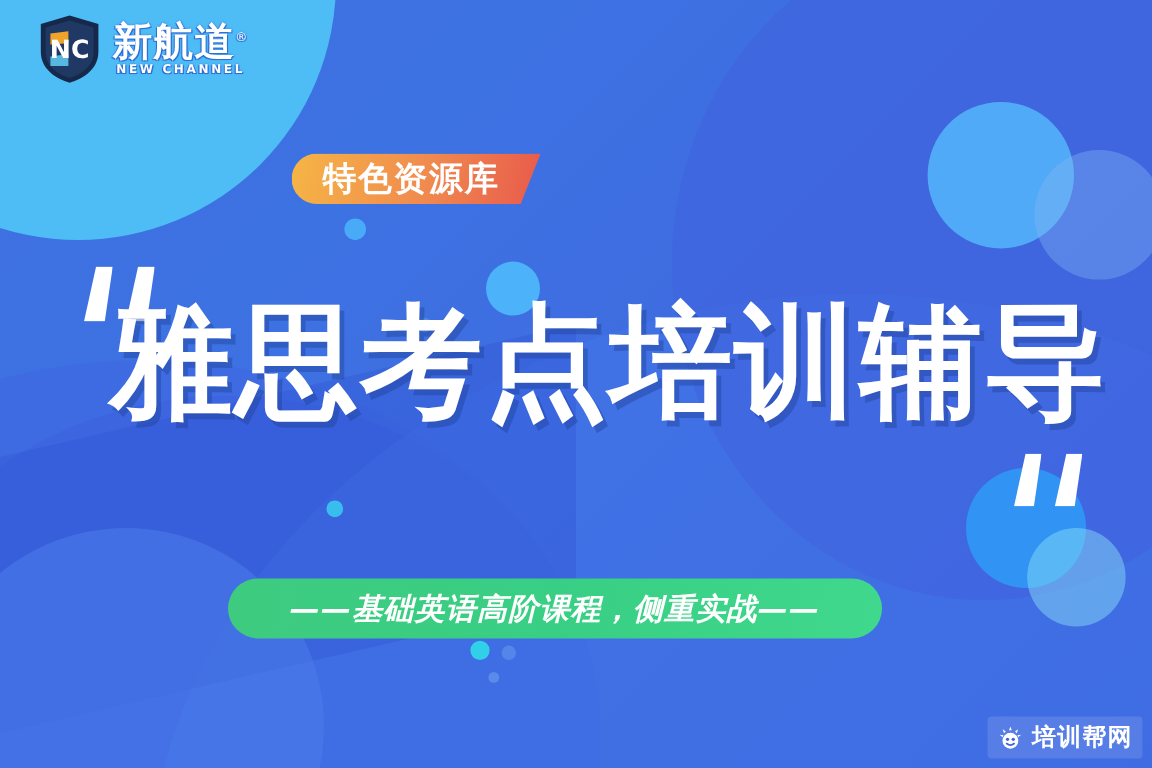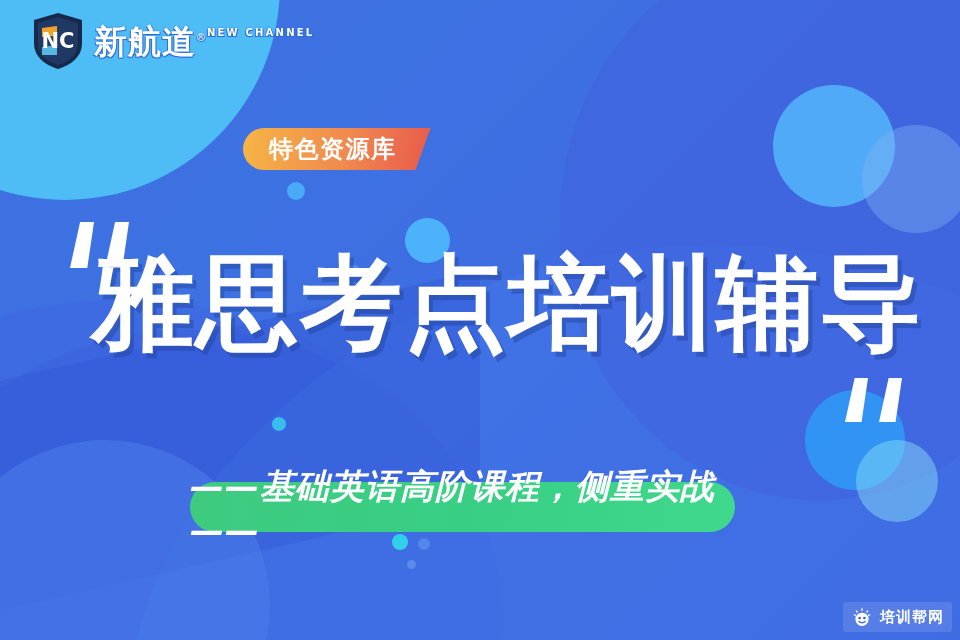--- a/index.html
+++ b/index.html
@@ -3,20 +3,21 @@
 <meta charset="utf-8">
 <style>
   html,body{margin:0;padding:0;background:#fff;}
   body{font-family:"DejaVu Sans","Liberation Sans",sans-serif;}
 
   .banner{
     position:relative;
     width:960px;height:640px;
     overflow:hidden;
     background:linear-gradient(135deg,#3f6fe0 0%,#3d72e3 28%,#3f6ce0 55%,#3d63dd 100%);
+    text-align:center;
   }
 
   
   .bg{position:absolute;inset:0;overflow:hidden;}
 
   .shape{position:absolute;border-radius:50%;}
 
   
   .c-topleft{
     left:-150px;top:-230px;width:430px;height:430px;
@@ -76,39 +77,39 @@
   .d2{left:418px;top:538px;width:12px;height:12px;background:#6fa5ef;opacity:.45;}
   .d3{left:407px;top:560px;width:9px;height:9px;background:#7fb0f0;opacity:.45;}
   .d4{left:272px;top:417px;width:14px;height:14px;background:#39c6f0;opacity:.9;}
 
   
   .logo{position:absolute;left:32px;top:12px;display:flex;align-items:center;gap:10px;}
 
   .shield{position:relative;width:52px;height:58px;}
   .shield svg{display:block;width:52px;height:58px;}
 
-  .logo-words{display:flex;flex-direction:row;line-height:1;}
+  .logo-words{display:flex;flex-direction:column;line-height:1;}
   .logo-cn{
     font-size:33px;font-weight:bold;color:#ffffff;letter-spacing:1px;
     font-family:"DejaVu Sans","Liberation Sans",sans-serif;
     text-shadow:0 0 2px #2f6fd6,1px 1px 0 #2f6fd6,-1px 1px 0 #2f6fd6;
     position:relative;
   }
   .reg{font-size:10px;vertical-align:super;font-weight:normal;}
   .logo-en{
     margin-top:3px;
     font-size:10px;font-weight:bold;color:#ffffff;letter-spacing:2.2px;
     text-shadow:0 0 2px #2f6fd6,1px 1px 0 #2f6fd6,-1px 1px 0 #2f6fd6;
   }
 
   
   .badges{position:absolute;left:243px;top:128px;display:flex;align-items:center;}
   .badge{
     height:42px;display:flex;align-items:center;justify-content:center;
-    color:#fff;font-size:24px;font-weight:bold;letter-spacing:1.5px;
+    color:#fff;font-size:28px;font-weight:bold;letter-spacing:1.5px;
     font-family:"DejaVu Sans","Liberation Sans",sans-serif;
   }
   .badge-1{
     padding:0 22px 0 26px;
     background:linear-gradient(100deg,#f6b545 0%,#f0894f 55%,#e8594b 100%);
     border-radius:21px 0 0 21px;
     clip-path:polygon(0 0,100% 0,92% 100%,0 100%);
     padding-right:34px;
   }
   .badge-2{
@@ -139,35 +140,35 @@
     white-space:nowrap;
   }
 
   
   .subtitle{
     position:absolute;left:190px;top:482px;
     width:545px;height:50px;
     border-radius:25px;
     background:linear-gradient(100deg,#3ecb80 0%,#38cf84 50%,#3fd88d 100%);
     display:flex;align-items:center;justify-content:center;
-    color:#ffffff;font-size:34px;font-weight:bold;font-style:italic;
+    color:#ffffff;font-size:25px;font-weight:bold;font-style:italic;
     letter-spacing:1px;
     font-family:"DejaVu Sans","Liberation Sans",sans-serif;
   }
 
   
   .watermark{
     position:absolute;right:8px;bottom:8px;
     display:flex;align-items:center;gap:7px;
     padding:4px 8px;border-radius:3px;
     background:rgba(255,255,255,.12);
   }
   .wm-icon{width:22px;height:22px;flex:0 0 22px;}
   .wm-text{
-    color:#ffffff;font-size:15px;font-weight:bold;letter-spacing:1px;
+    color:#ffffff;font-size:20px;font-weight:bold;letter-spacing:1px;
     font-family:Liberation Serif, serif;
   }
 </style>
 </head>
 <body>
 
 <div class="banner">
 
   <div class="bg">
     <div class="shape c-topleft"></div>

